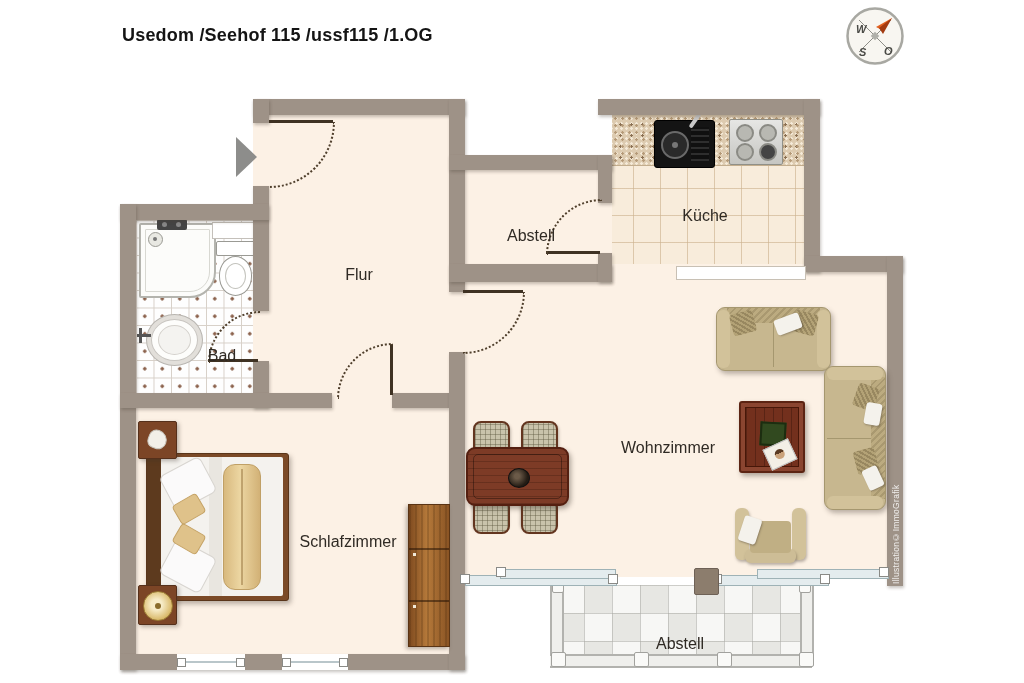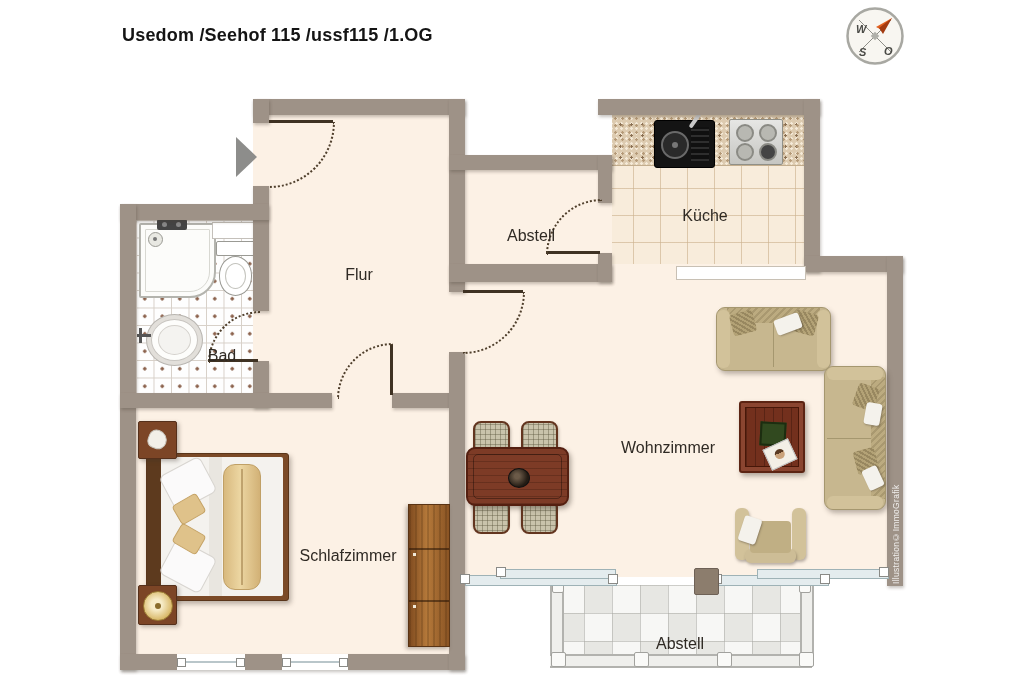--- a/index.html
+++ b/index.html
@@ -265,18 +265,18 @@
   <div class="leaf" style="left:546px;top:251px;width:54px;height:2.5px;"></div>
   <div class="arc nw" style="left:546px;top:199px;width:54px;height:54px;"></div>
 
   <div class="abs" style="left:236px;top:137px;width:0;height:0;border-top:20px solid transparent;border-bottom:20px solid transparent;border-left:21px solid #8d8d8b;"></div>
 
   <div class="room-label" style="left:359px;top:247px;">Flur</div>
   <div class="room-label" style="left:531px;top:208px;">Abstell</div>
   <div class="room-label" style="left:705px;top:188px;">Küche</div>
   <div class="room-label" style="left:222px;top:328px;">Bad</div>
   <div class="room-label" style="left:668px;top:420px;">Wohnzimmer</div>
-  <div class="room-label" style="left:348px;top:528px;">Schlafzimmer</div>
+  <div class="room-label" style="left:348px;top:514px;">Schlafzimmer</div>
   <div class="room-label" style="left:680px;top:616px;">Abstell</div>
 
   <div class="watermark" style="left:891px;top:424px;height:160px;">Illustration©ImmoGrafik</div>
 
 </div>
 
 </body></html>

